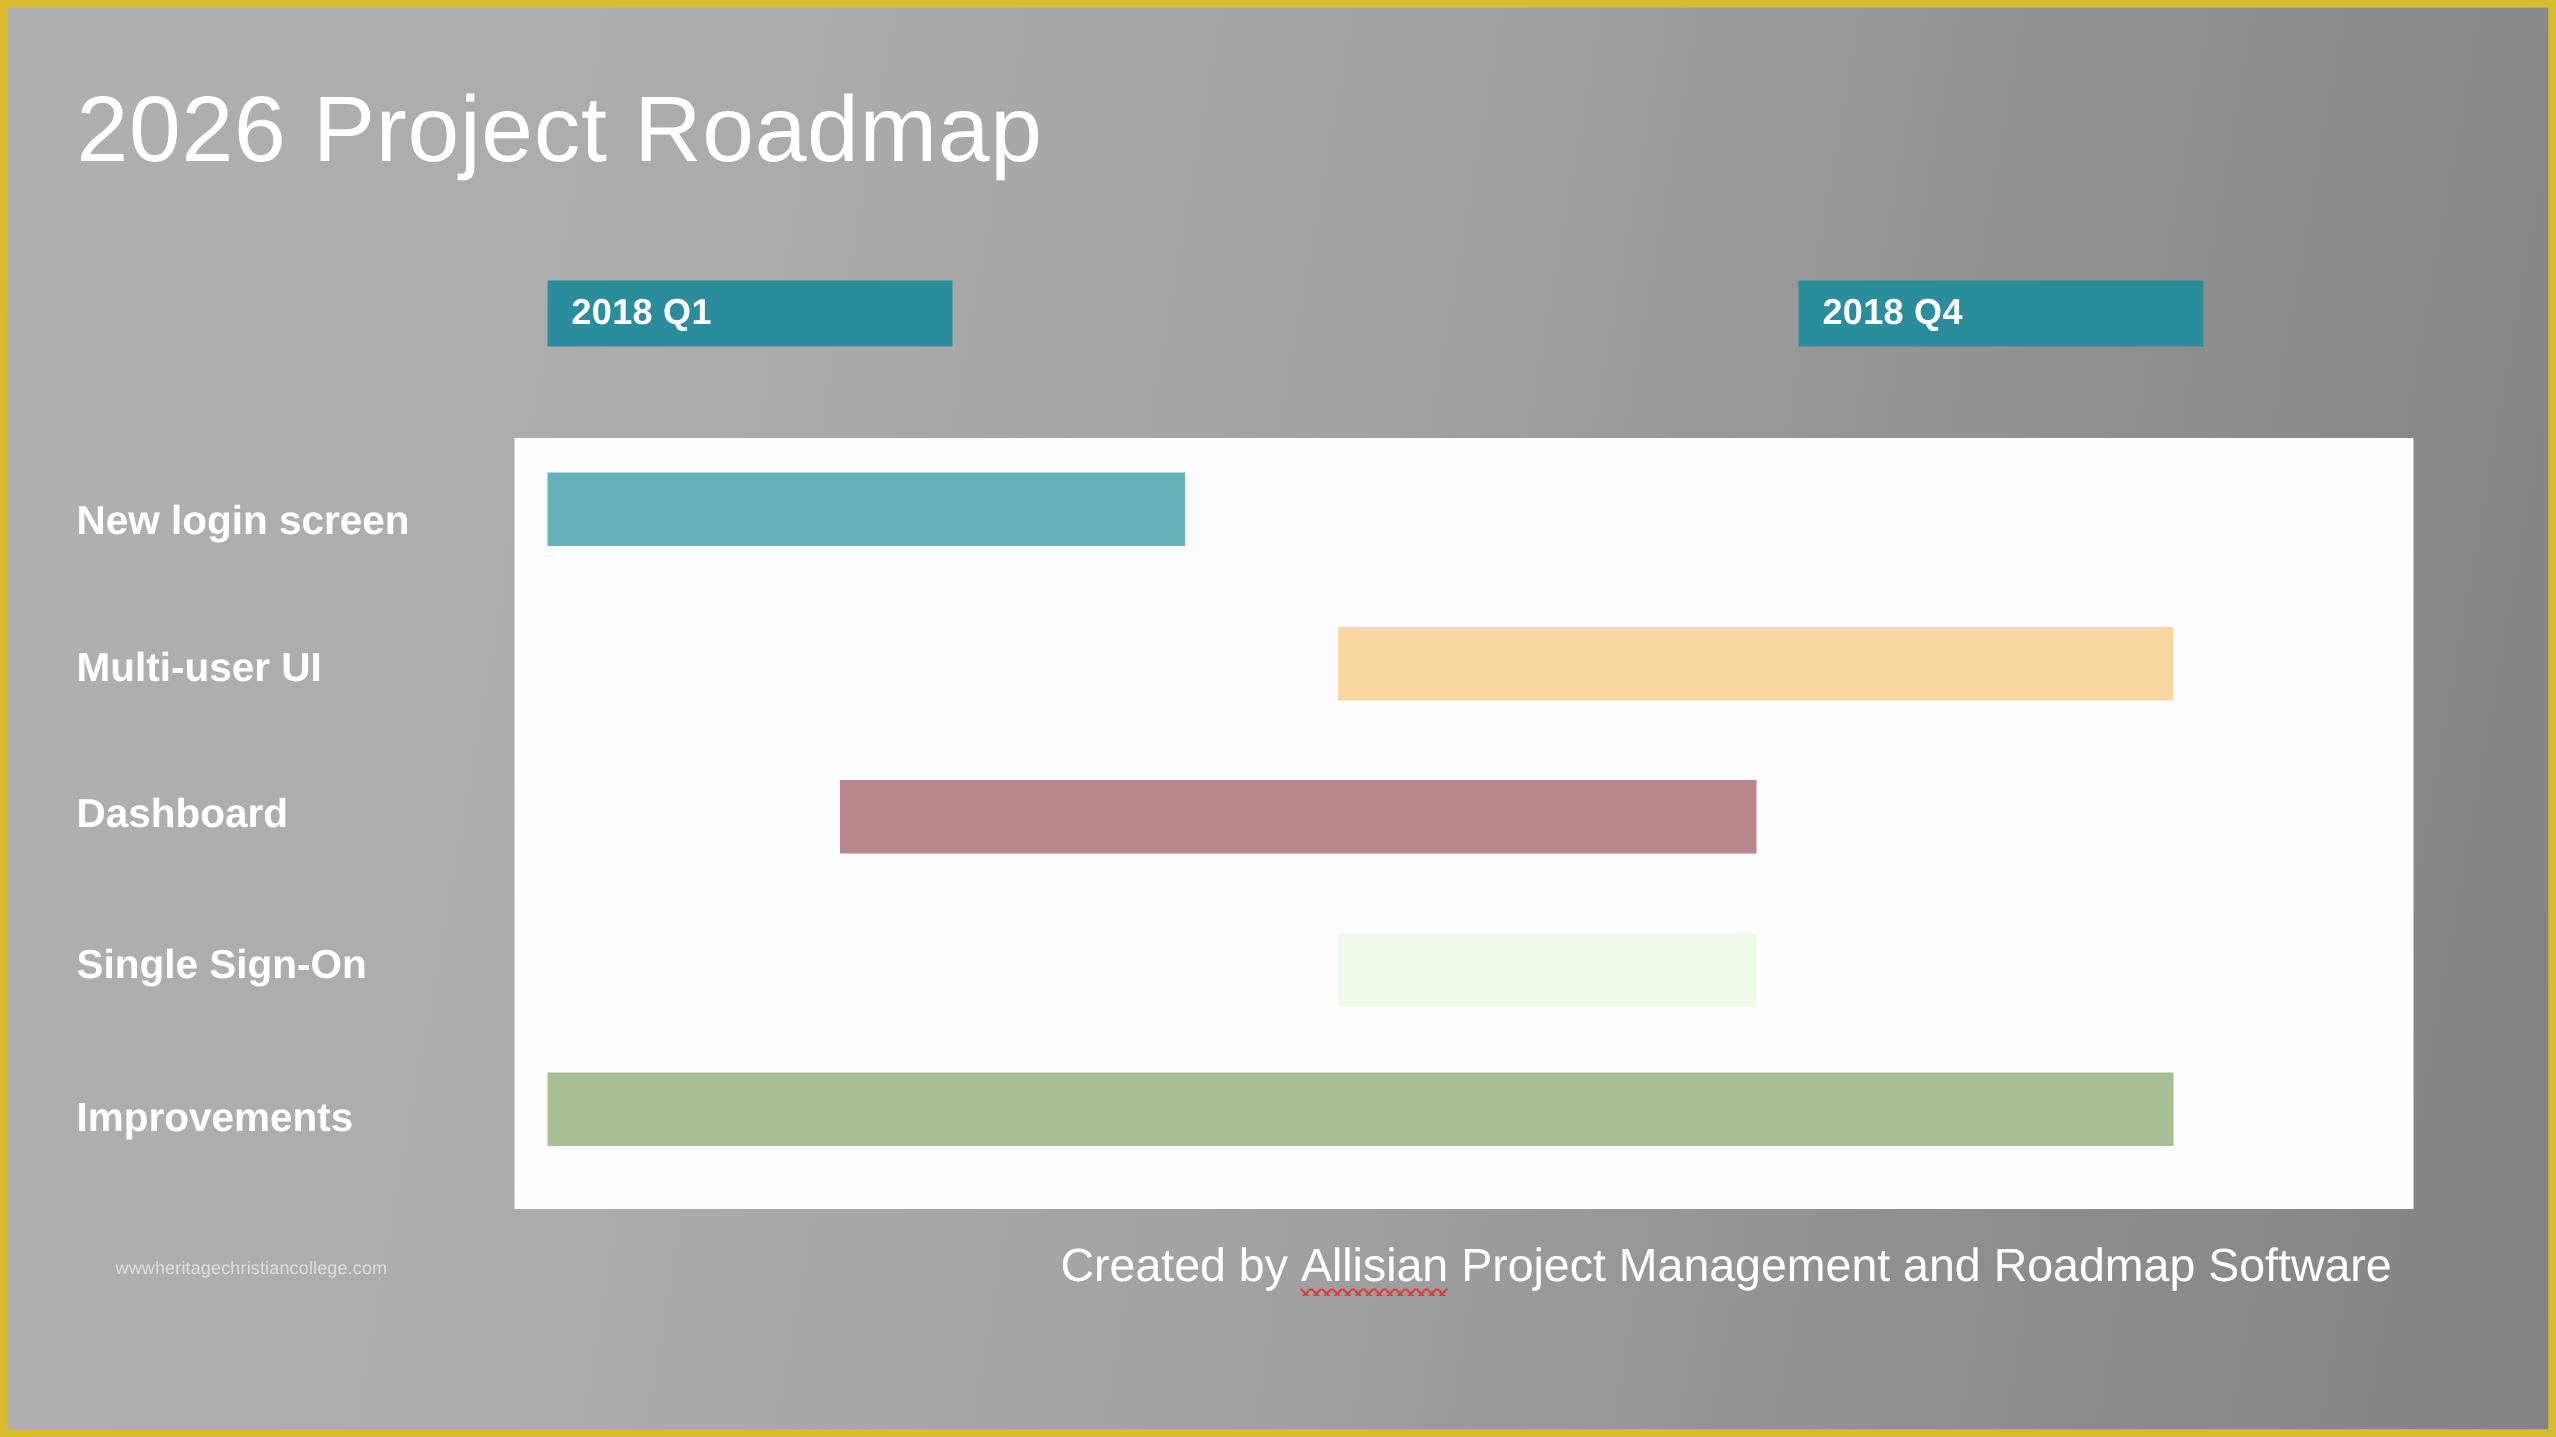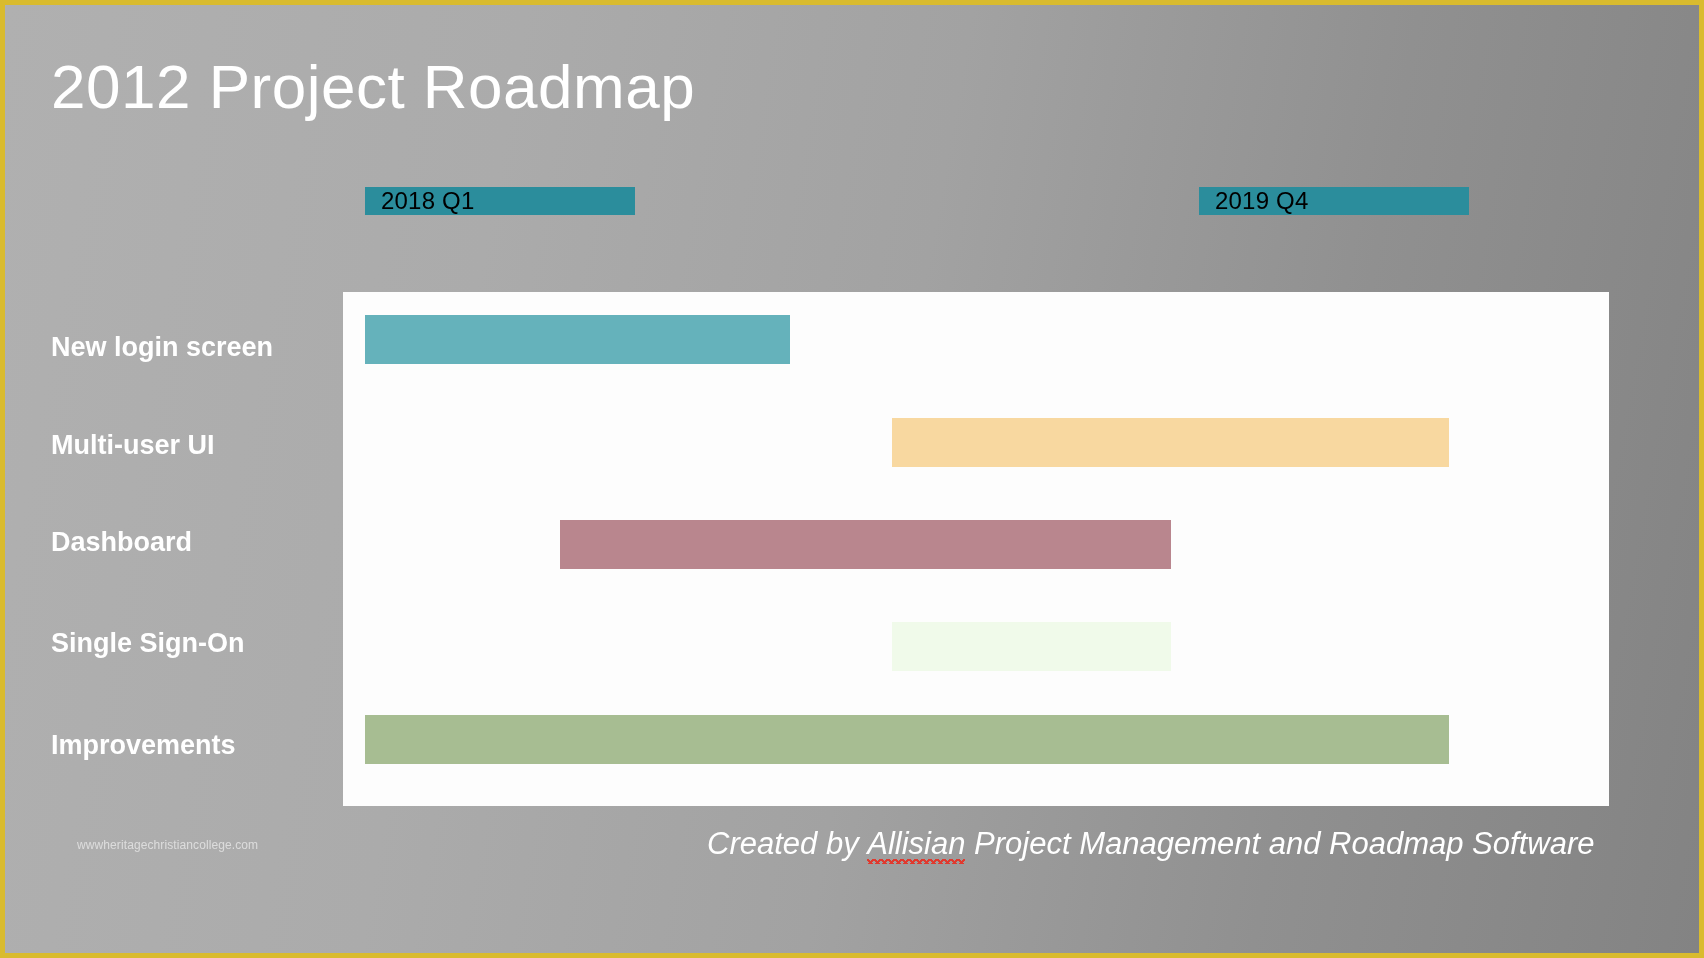--- a/index.html
+++ b/index.html
@@ -46,25 +46,25 @@
     font-size: 62px;
     font-weight: 400;
     letter-spacing: 0.5px;
     white-space: nowrap;
     line-height: 1.05;
   }
 
   
   .q-header {
     position: absolute;
-    height: 28px;
+    height: 44px;
     background: #2b8d9c;
-    color: #000000;
+    color: #ffffff;
     font-size: 24px;
-    font-weight: 400;
+    font-weight: 700;
     display: flex;
     align-items: center;
     padding-left: 16px;
     box-sizing: border-box;
     letter-spacing: 0.2px;
   }
 
   
   #chart-panel {
     position: absolute;
@@ -92,21 +92,20 @@
     height: 49px;
   }
 
   
   .footer-credit {
     position: absolute;
     color: #ffffff;
     font-size: 31px;
     white-space: nowrap;
     line-height: 1;
-    font-style: italic;
   }
   .misspelled {
     position: relative;
     display: inline-block;
   }
   .misspelled::after {
     content: "";
     position: absolute;
     left: 0;
     right: 0;
@@ -130,24 +129,24 @@
     margin-left: 32px;
   }
 </style>
 </head>
 <body>
 
 <div id="slide">
   <div id="frame">
     <div id="canvas">
 
-      <div class="slide-title">2012 Project Roadmap</div>
+      <div class="slide-title">2026 Project Roadmap</div>
 
       <div class="q-header" style="left:355px; top:177px; width:270px;">2018 Q1</div>
-      <div class="q-header" style="left:1189px; top:177px; width:270px;">2019 Q4</div>
+      <div class="q-header" style="left:1189px; top:177px; width:270px;">2018 Q4</div>
 
       <div id="chart-panel">
         <div class="gantt-bar" style="left:22px; top:23px; width:425px; background:#65b2bb;"></div>
         <div class="gantt-bar" style="left:549px; top:126px; width:557px; background:#f8d8a0;"></div>
         <div class="gantt-bar" style="left:217px; top:228px; width:611px; background:#b9868e;"></div>
         <div class="gantt-bar" style="left:549px; top:330px; width:279px; background:#f0faea;"></div>
         <div class="gantt-bar" style="left:22px; top:423px; width:1084px; background:#a7bd92;"></div>
       </div>
 
       <div class="task-label" style="top:324px;">New login screen</div>

